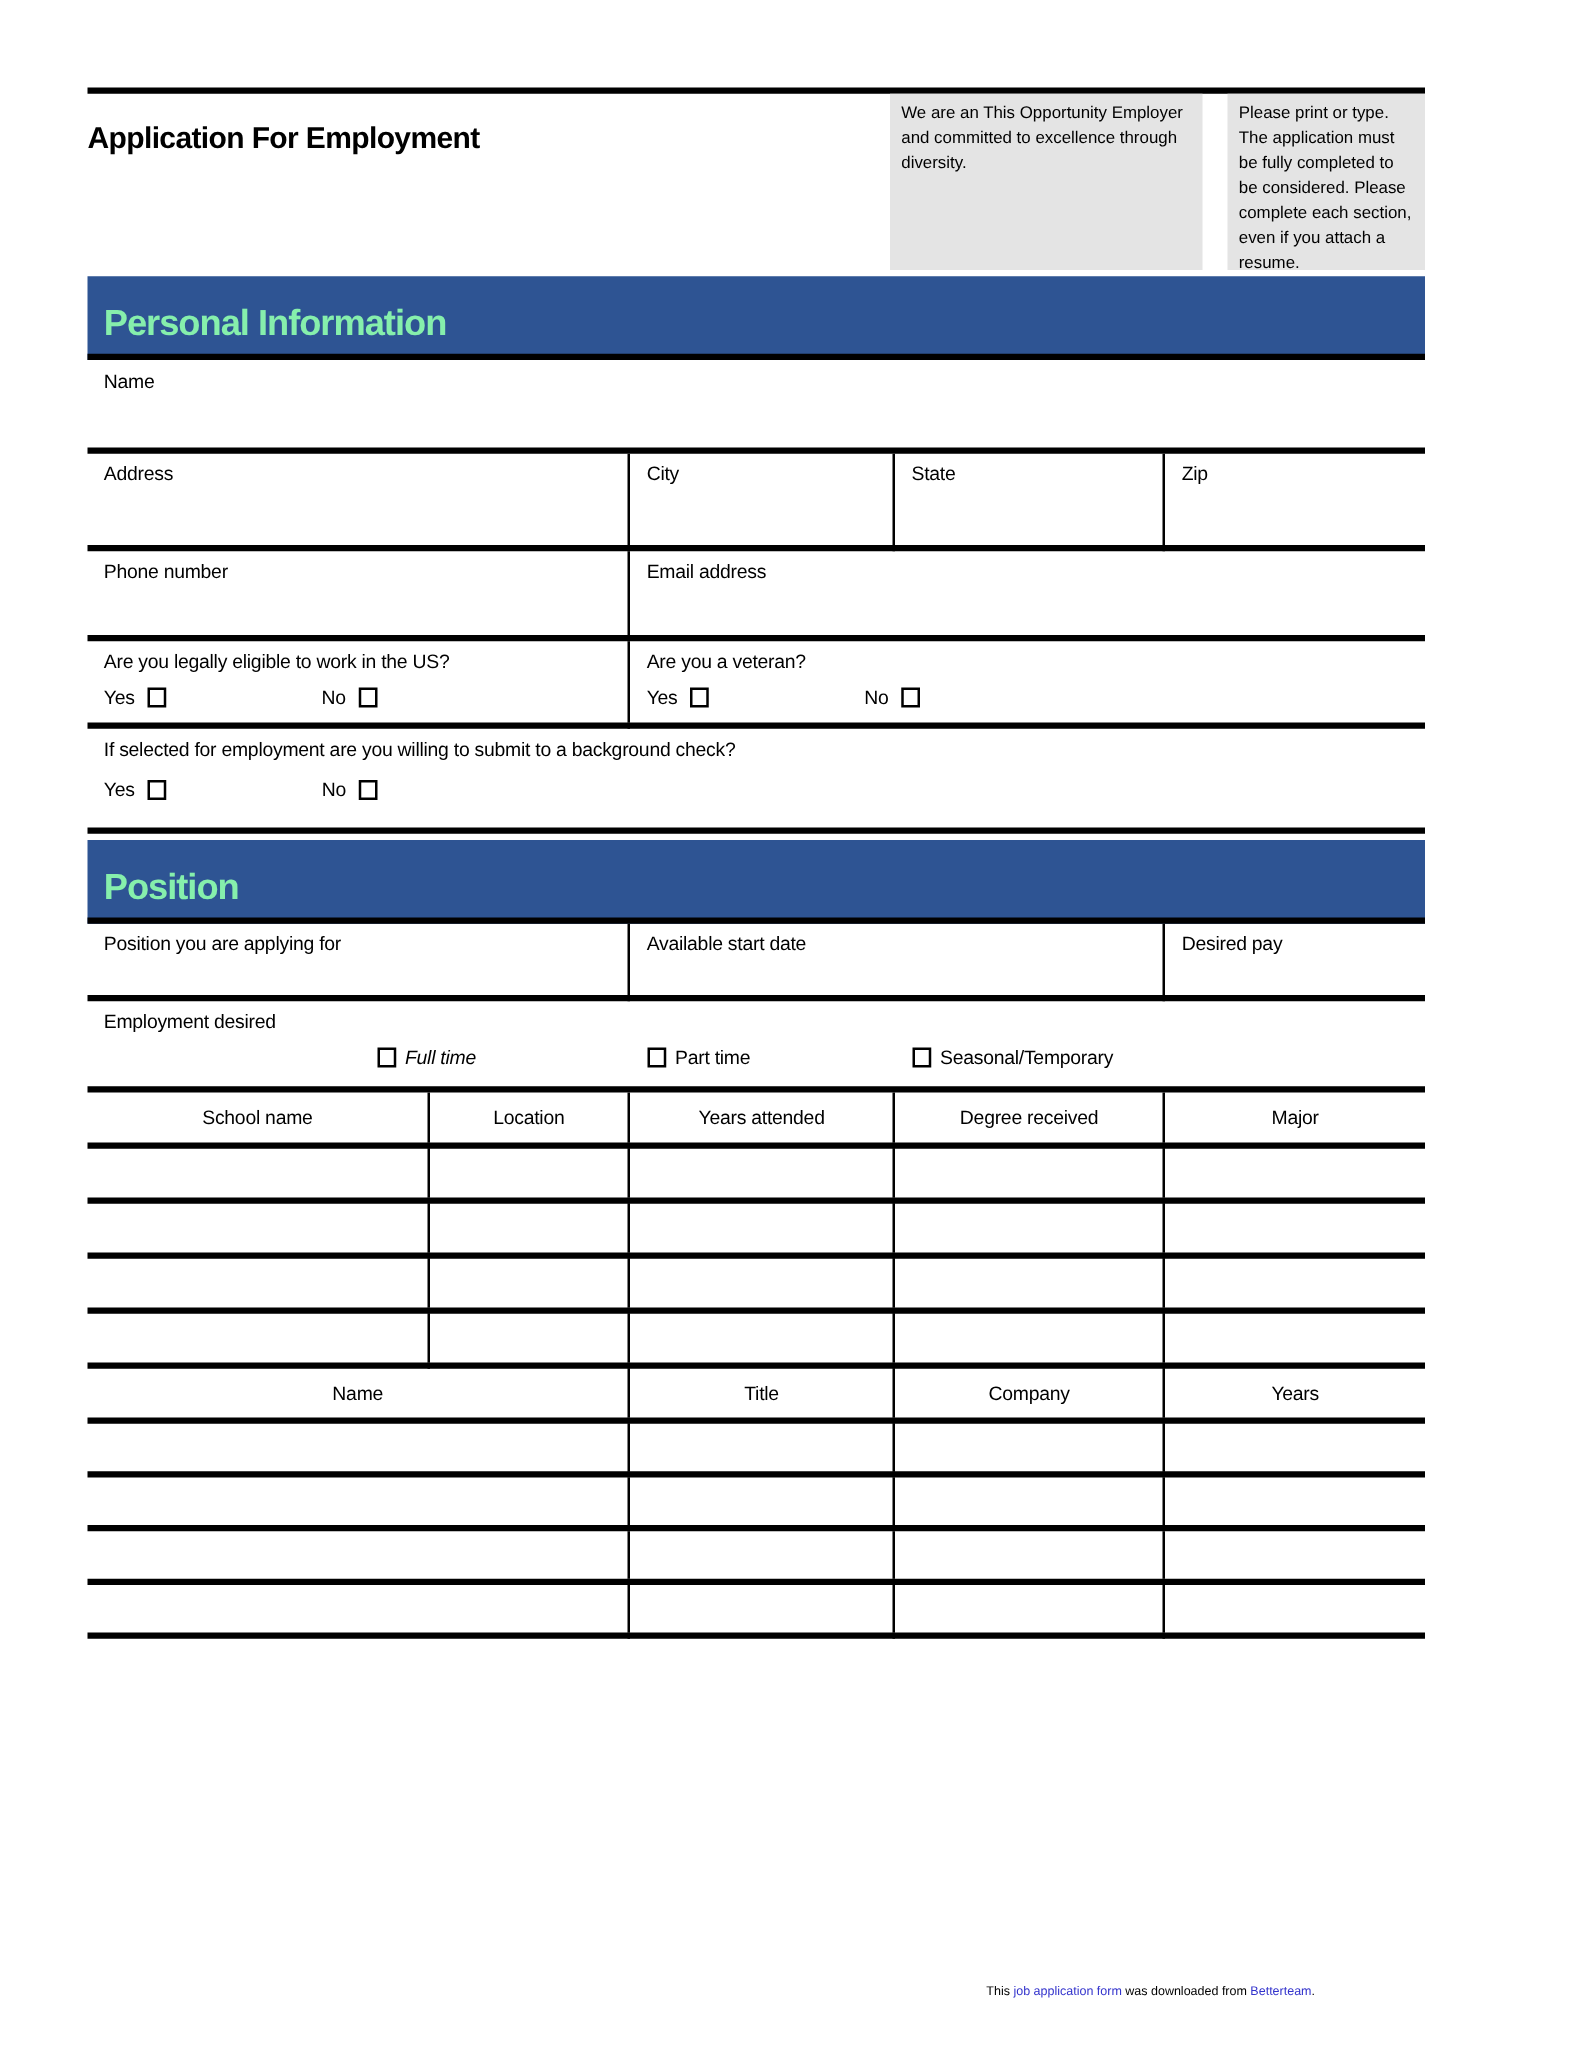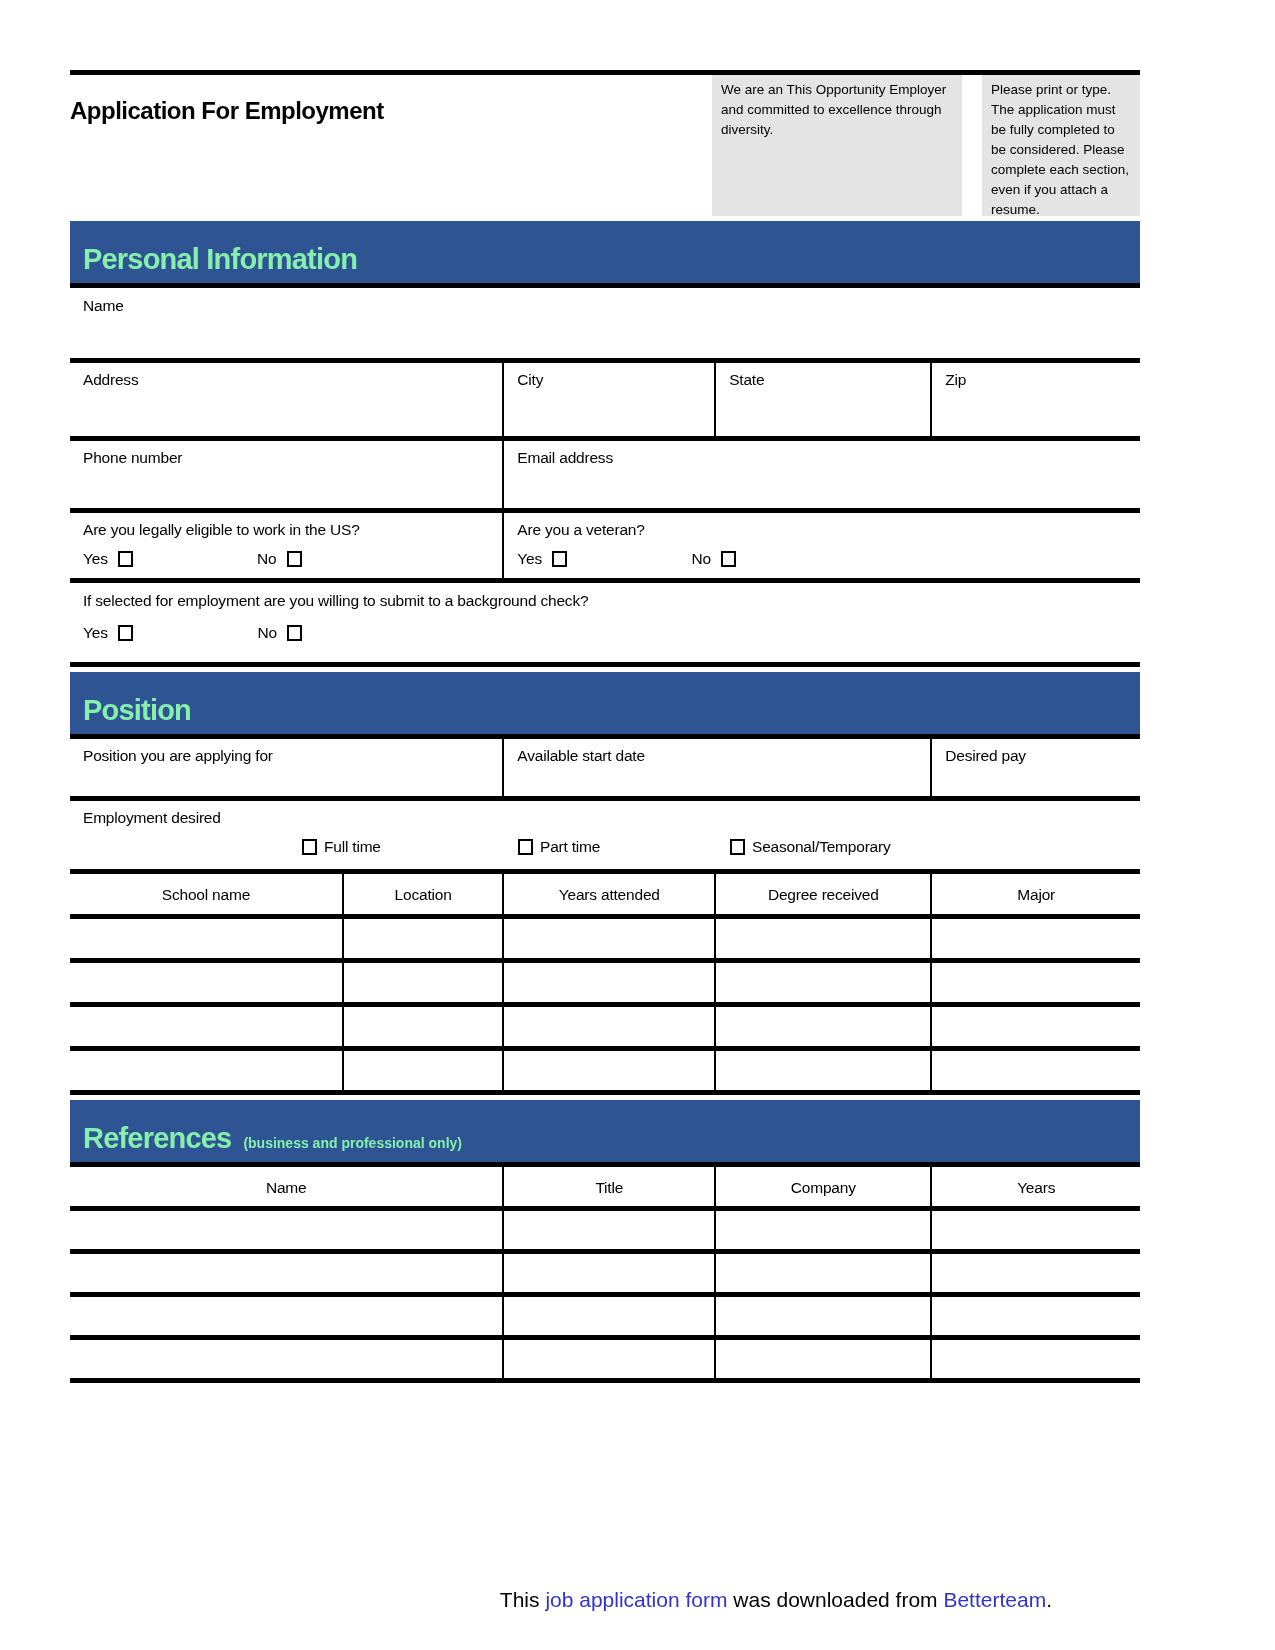--- a/index.html
+++ b/index.html
@@ -88,38 +88,38 @@
   .q-row td { height: 67px; padding-top: 7px; }
   .bg-row { height: 84px; border-bottom: 5px solid #000; padding: 9px 0 0 13px; }
   .bg-row .yn-line { margin-top: 14px; }
 
   
   .pos-row td { height: 60px; }
   .emp-block { height: 73px; border-bottom: 5px solid #000; padding: 8px 0 0 13px; position: relative; }
   .emp-opts { position: absolute; top: 37px; left: 0; width: 100%; height: 26px; }
   .emp-opt { position: absolute; font-size: 15.5px; letter-spacing: -0.2px; white-space: nowrap; }
   .emp-opt .cb { margin-left: 0; margin-right: 7px; }
-  .emp-opt-1 { left: 232px; }
+  .emp-opt-1 { left: 232px; font-style: italic; }
   .emp-opt-2 { left: 448px; }
   .emp-opt-3 { left: 660px; }
 
   
   table.grid th { text-align: center; padding: 12px 2px 0 2px; height: 42px; }
   table.grid td.empty { height: 44px; }
   table.refs td.empty { height: 43px; }
 
   
   .footer {
     position: absolute;
     top: 1588px;
     left: 70px;
     width: 1070px;
     text-align: right;
     padding-right: 88px;
-    font-size: 21px;
+    font-size: 10px;
   }
   .footer a { color: #3333cc; text-decoration: none; cursor: pointer; }
 </style>
 </head>
 <body>
 
 <div class="page">
   <div class="content">
 
     <div class="top-rule"></div>
@@ -270,24 +270,20 @@
       <tr>
         <td class="empty"></td>
             <td class="empty"></td>
             <td class="empty"></td>
             <td class="empty"></td>
             <td class="empty"></td>
       </tr>
     </tbody>
       </table>
 
-    <div class="banner">
-      <span>References</span>
-      <span class="sub">(business and professional only)</span>
-    </div>
 
     <table class="form grid refs">
       <colgroup>
           <col style="width:40.5%">
           <col style="width:19.8%">
           <col style="width:20.2%">
           <col style="width:19.5%">
         </colgroup>
       <tbody>
           <tr>

